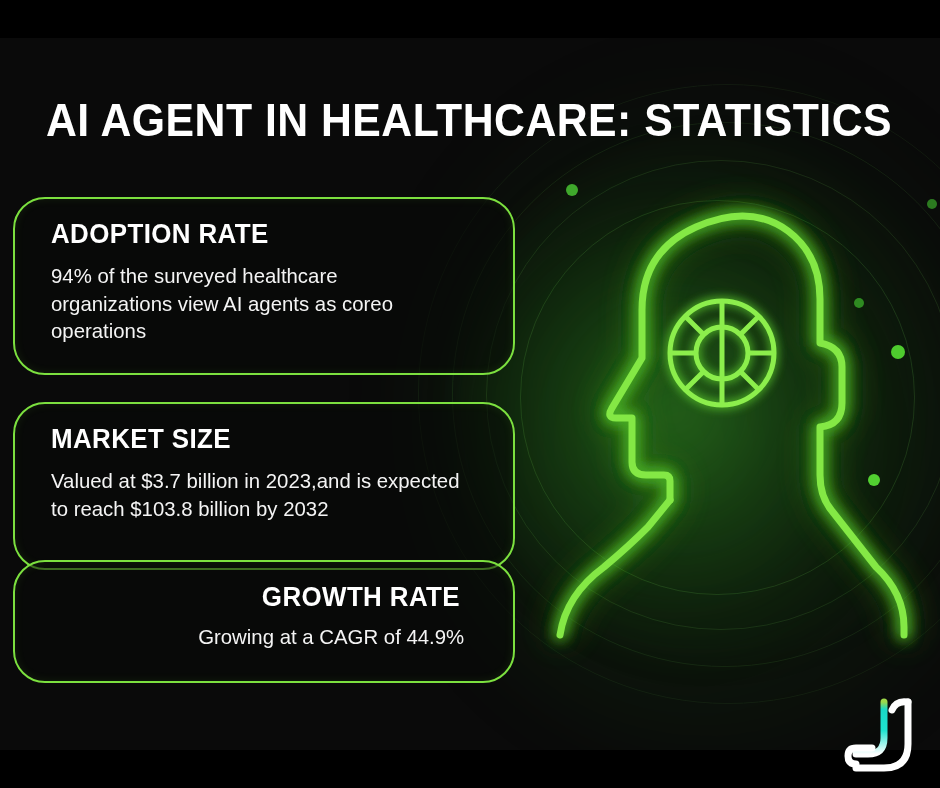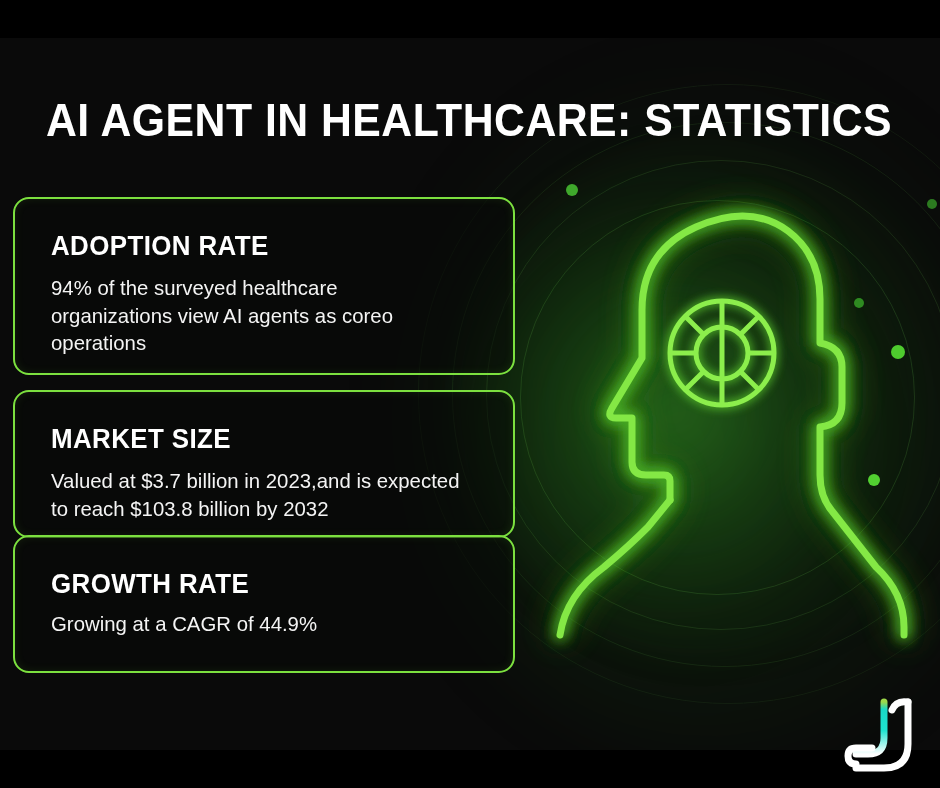--- a/index.html
+++ b/index.html
@@ -88,28 +88,28 @@
     transform:scaleX(0.93);
     transform-origin:left center;
   }
 
   
   .card {
     position:absolute;
     left:13px;
     width:502px;
     border:2px solid #7CE03F;
-    border-radius:16px;
+    border-radius:32px;
     background:rgba(8,10,8,0.55);
-    padding:32px 36px 18px 36px;
+    padding:20px 36px 18px 36px;
     box-shadow:0 0 10px rgba(124,224,63,0.10) inset;
   }
   .card.c1 { top:197px;  height:178px; }
-  .card.c2 { top:390px;  height:148px; }
-  .card.c3 { top:535px;  height:138px; }
+  .card.c2 { top:402px;  height:168px; }
+  .card.c3 { top:560px;  height:123px;text-align:right; }
 
   .card-title {
     color:#FFFFFF;
     font-size:27px;
     font-weight:bold;
     letter-spacing:0.4px;
     margin-bottom:12px;
     transform:scaleX(0.96);
     transform-origin:left center;
   }

